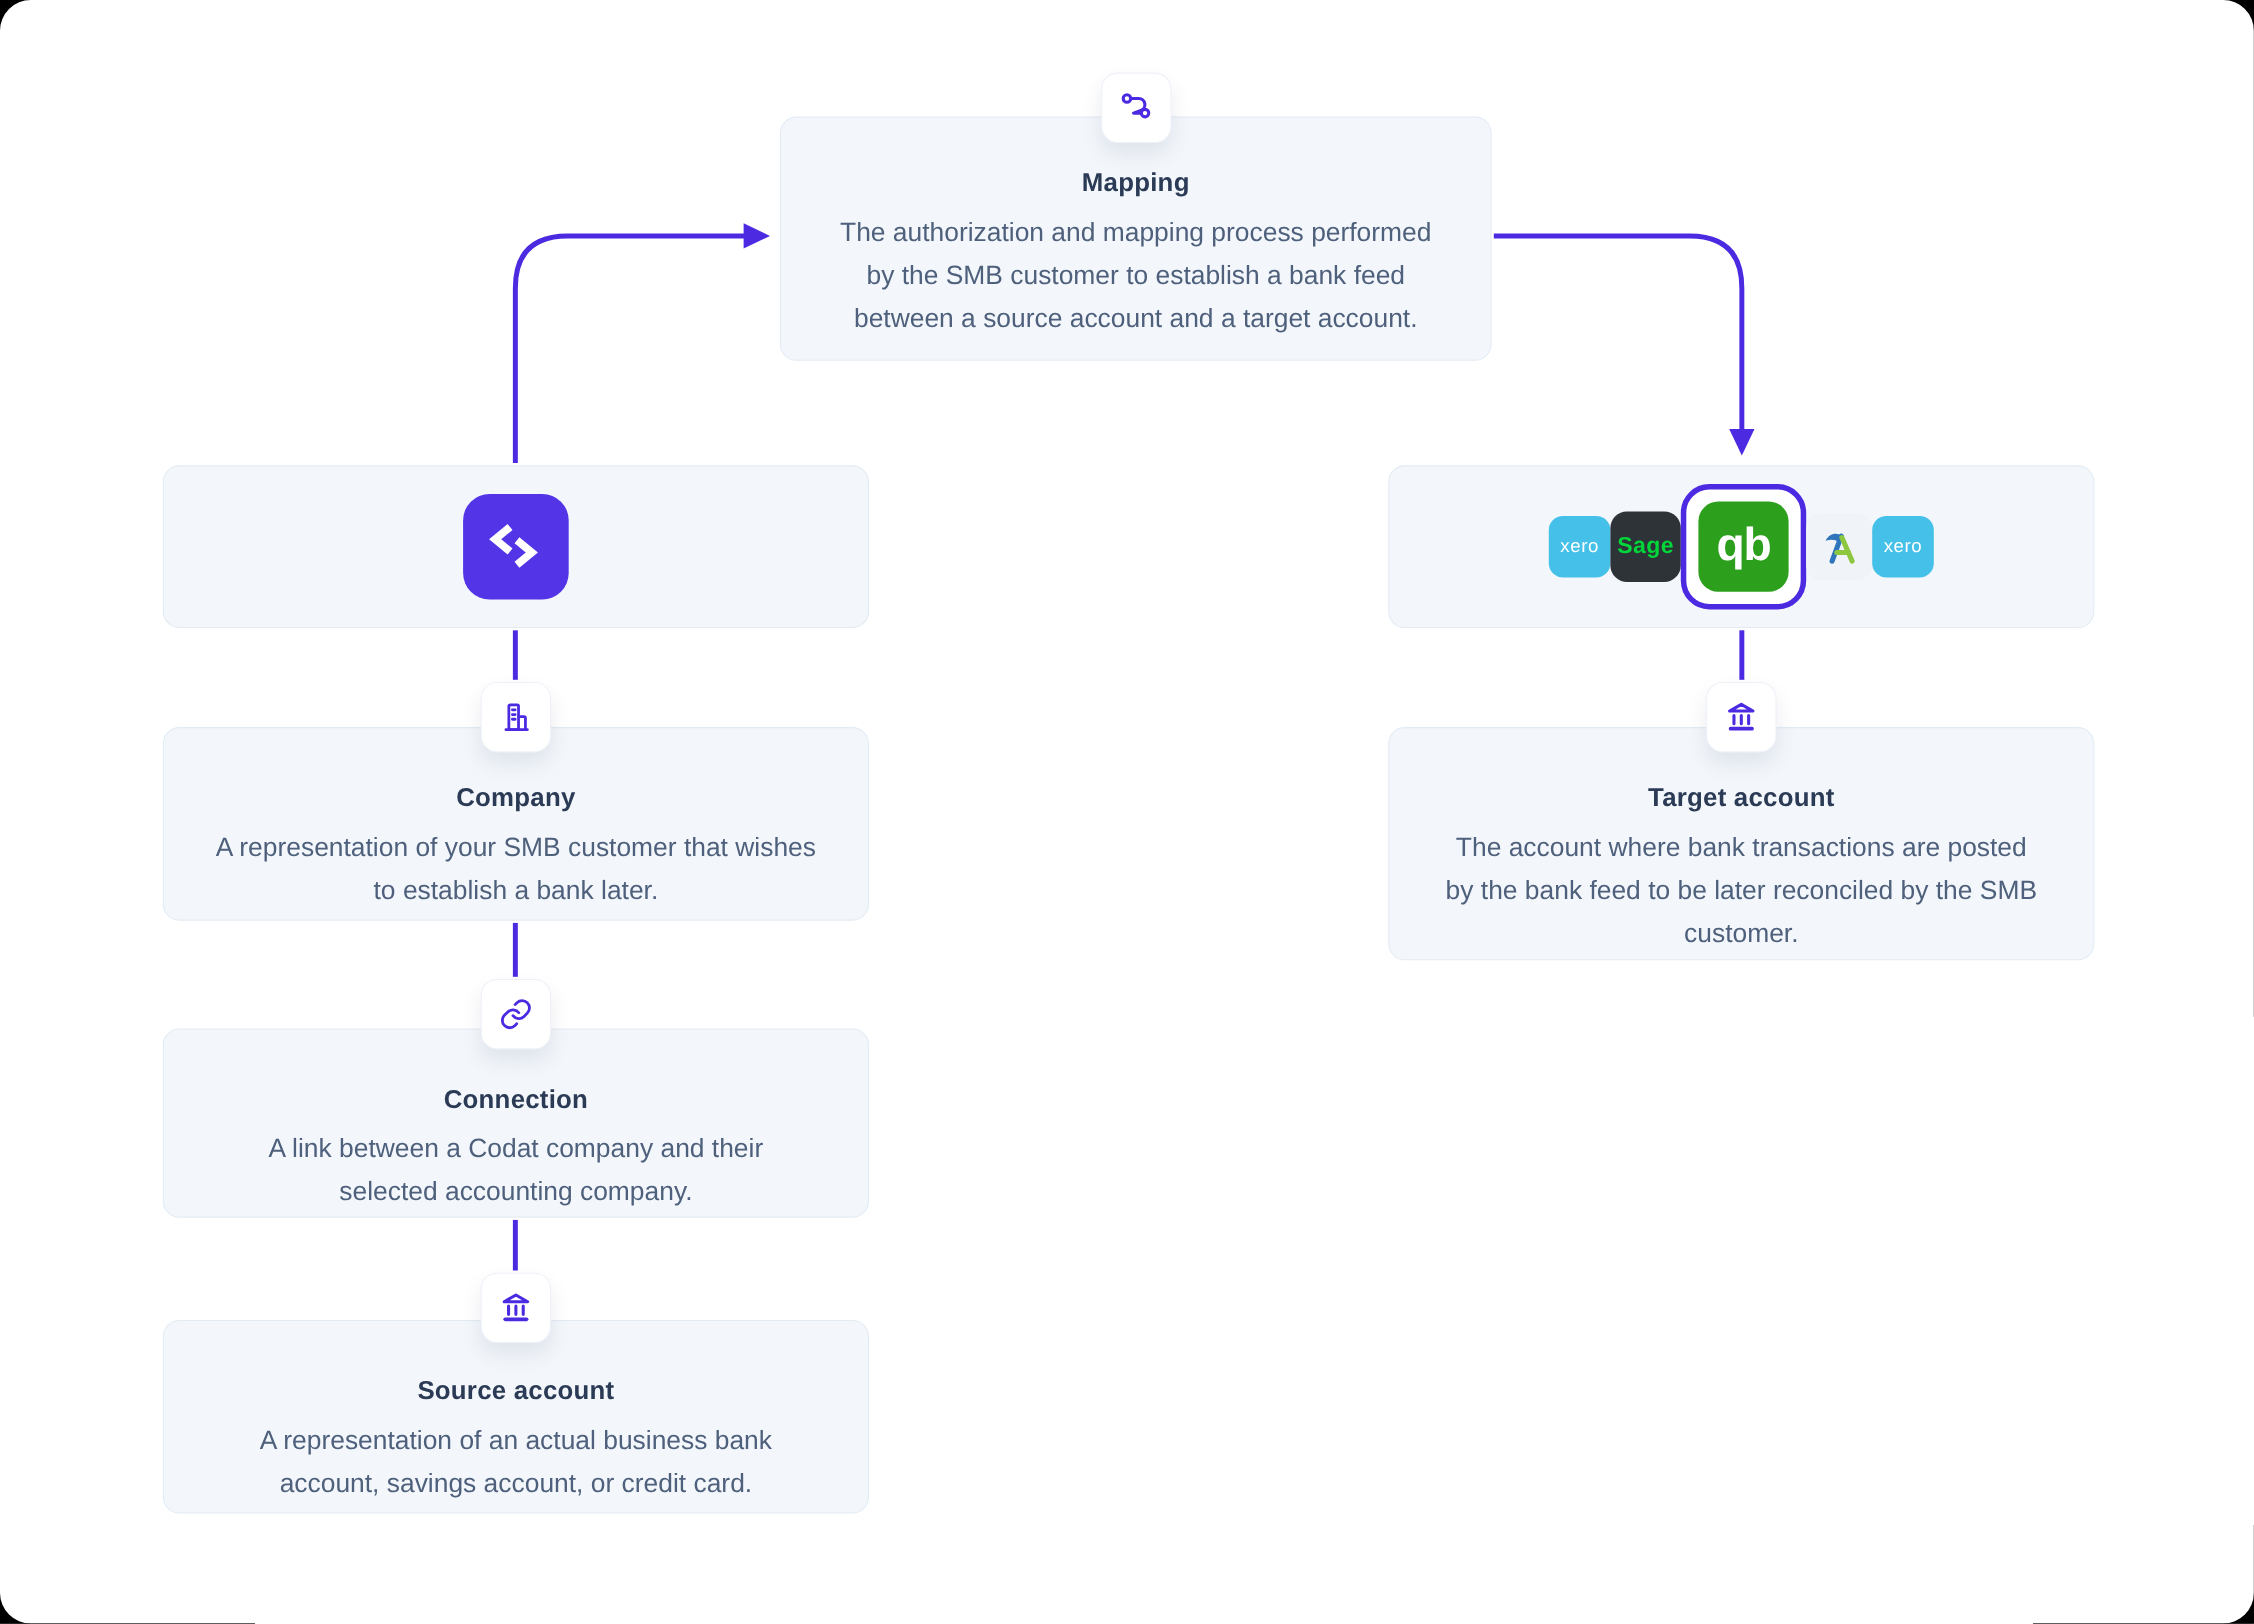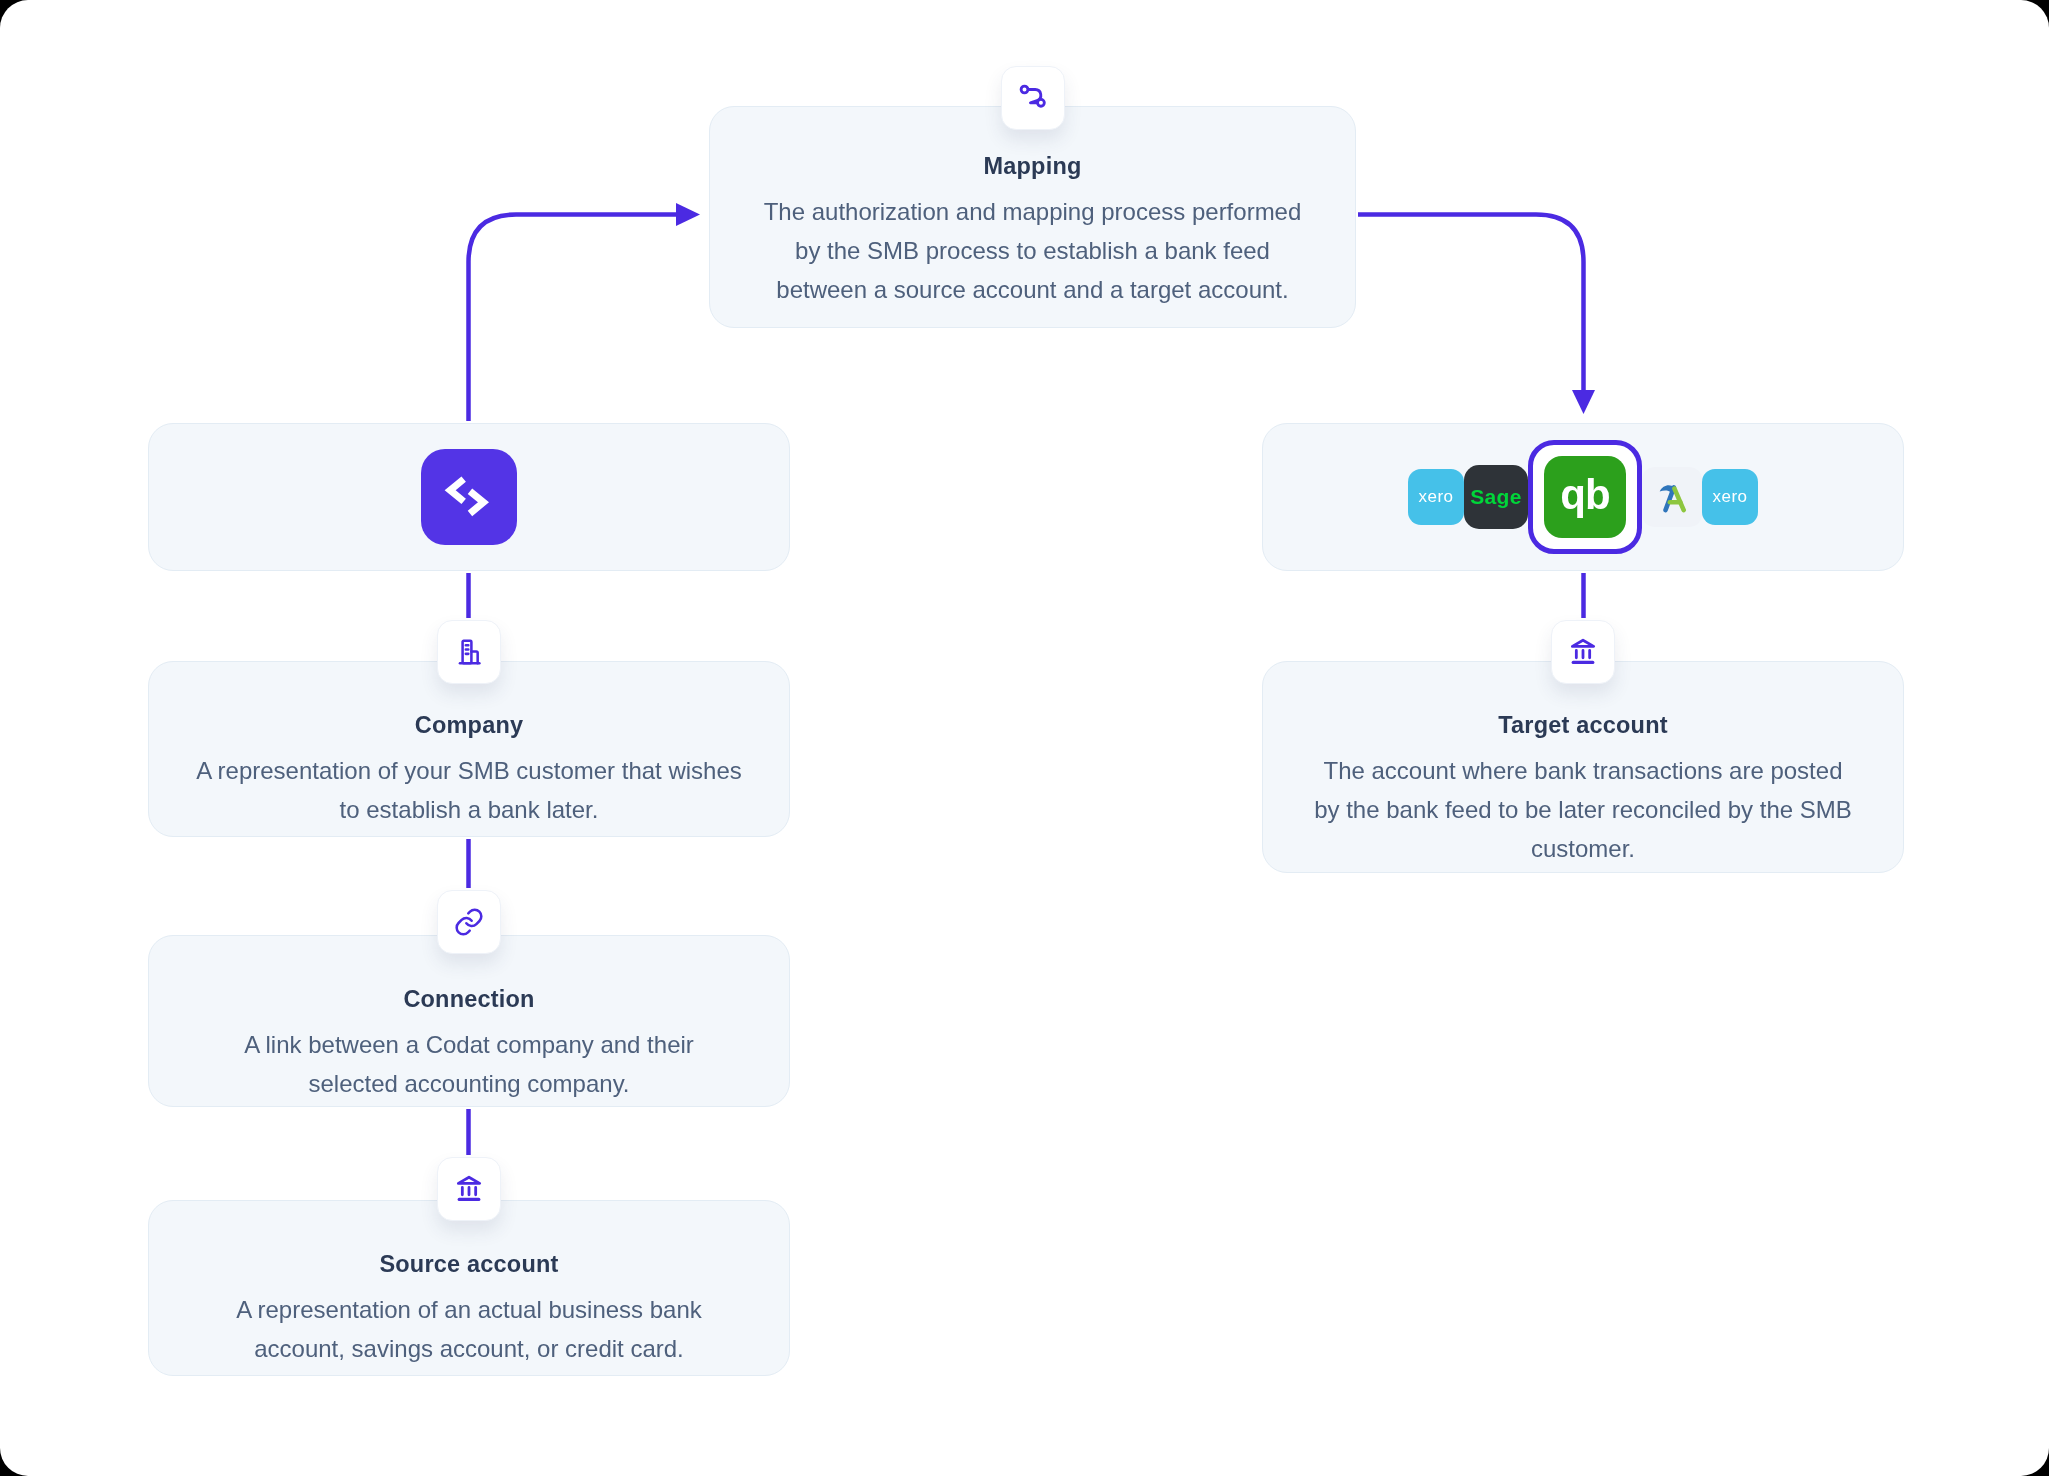--- a/index.html
+++ b/index.html
@@ -3,21 +3,21 @@
 <meta charset="utf-8">
 <style>
   html,body{margin:0;padding:0;background:#000;}
   body{font-family:"Liberation Sans", sans-serif;}
   .canvas{
     position:relative;width:2049px;height:1476px;background:#ffffff;
     border-radius:28px;overflow:hidden;
   }
   .panel{
     position:absolute;background:#f3f7fb;border:1.5px solid #e3ecf4;
-    border-radius:25px;box-sizing:border-box;text-align:center;
+    border-radius:15px;box-sizing:border-box;text-align:center;
   }
   .panel .title{
     font-size:23.5px;font-weight:700;color:#2b3a55;letter-spacing:.2px;
     line-height:30px;margin:0 0 11px 0;
   }
   .body-line{
     font-size:24px;color:#4e607c;line-height:39px;white-space:nowrap;
   }
   .badge{
     position:absolute;width:64px;height:64px;background:#ffffff;
@@ -75,21 +75,21 @@
         <circle cx="6" cy="6" r="2.4"></circle>
         <path d="M8.8 6 H13.6 A4 4 0 0 1 14.9 13.75 L10.2 15.4 H14.9"></path>
         <circle cx="17.6" cy="15.4" r="2.4"></circle>
       </g>
     </svg>
   </div>
   <div class="panel" style="left:709px;top:106px;width:647px;height:222px;padding-top:44px;">
     <div class="title">Mapping</div>
     <div>
       <div class="body-line">The authorization and mapping process performed</div>
-      <div class="body-line">by the SMB process to establish a bank feed</div>
+      <div class="body-line">by the SMB customer to establish a bank feed</div>
       <div class="body-line">between a source account and a target account.</div>
     </div>
   </div>
 
   <div class="panel" style="left:148px;top:423px;width:642px;height:148px;">
     <div class="center-flex">
       <div class="codat-tile">
         <svg width="58" height="58" viewBox="0 0 24 24">
           <g fill="none" stroke="#ffffff" stroke-width="2.9" stroke-linecap="butt" stroke-linejoin="miter">
             <polyline points="9.8,4.6 4.2,9.2 9.8,13.8"></polyline>

